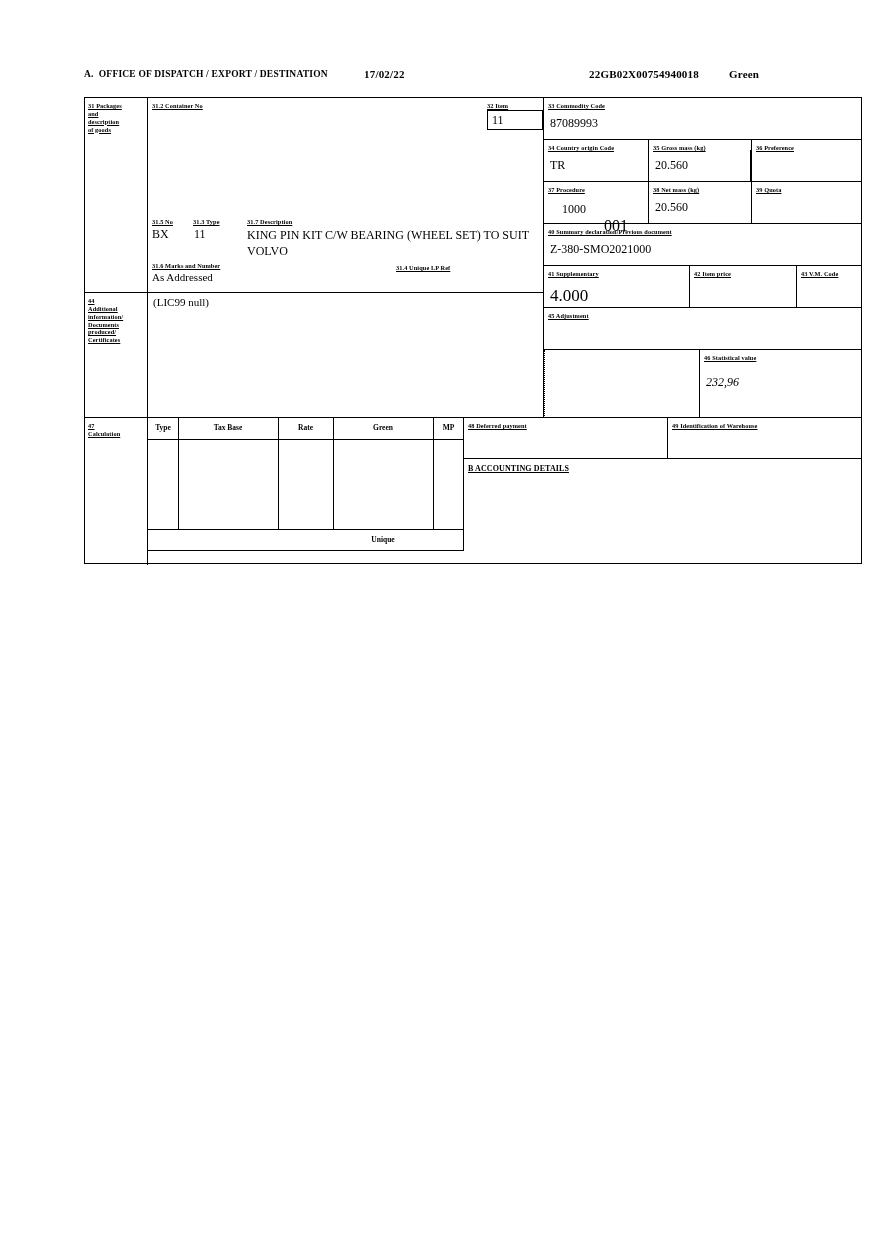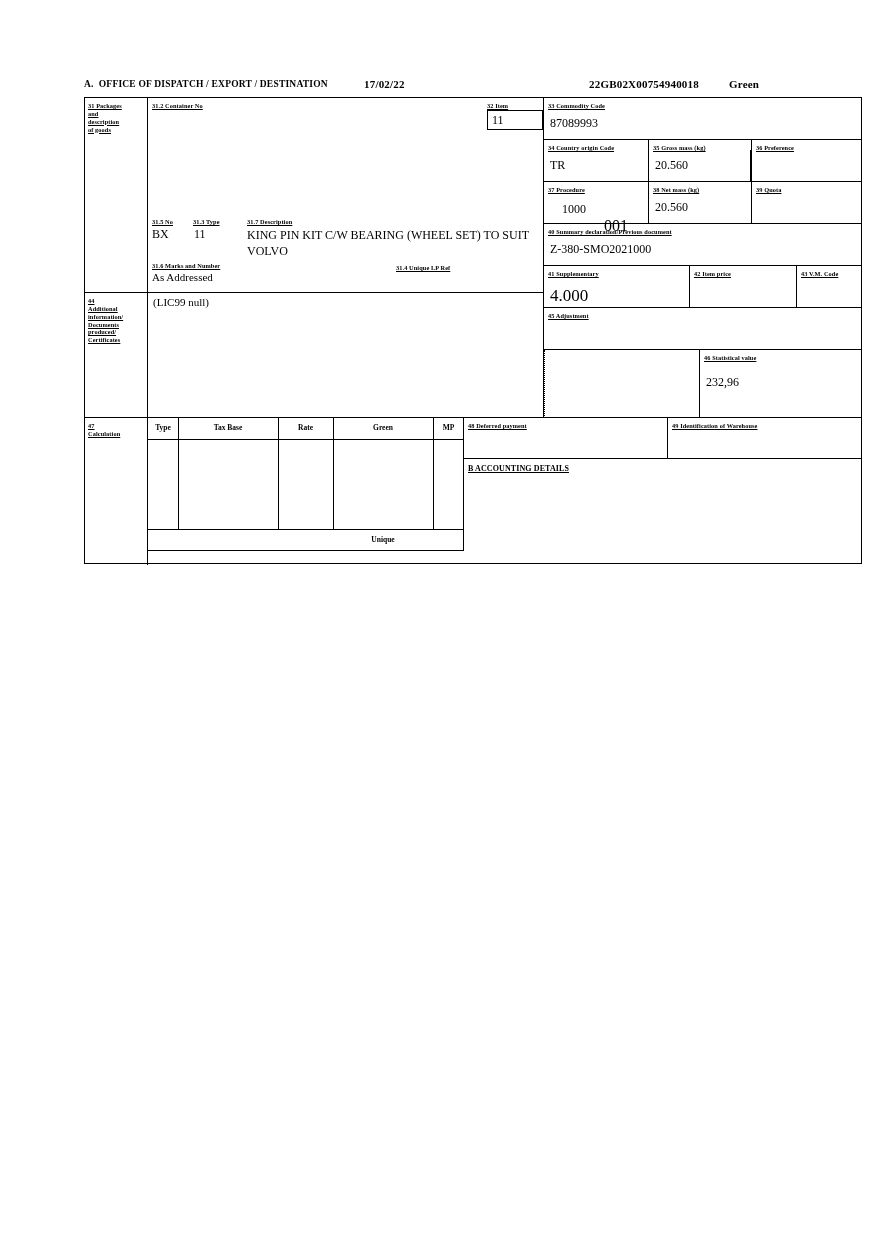--- a/index.html
+++ b/index.html
@@ -19,21 +19,21 @@
     left: 0; top: 0;
     width: 882px;
     height: 1250px;
     overflow: hidden;
   }
 
   
   .hdr {
     position: absolute;
     left: 84px;
-    top: 78px;
+    top: 68px;
     width: 778px;
     height: 16px;
     font-size: 9.5px;
     font-weight: bold;
     letter-spacing: 0.2px;
   }
   .hdr .a-label {
     position: absolute;
     left: 0; top: 1px;
     white-space: pre;
@@ -231,21 +231,21 @@
     <div class="box bb" style="left:459px; top:210px; width:317px; height:42px;">
       <div class="lbl" style="position:absolute; left:4px; top:4px;">45 Adjustment</div>
       <div class="val" style="position:absolute; left:6px; top:18px; font-size:12px;"></div>
     </div>
 
     <div class="box bb" style="left:459px; top:252px; width:317px; height:68px;">
       <div class="dotted-v" style="left:0px; top:0px; height:68px;"></div>
       <div style="position:absolute; left:155px; top:0px; width:1px; height:68px; background:#000;"></div>
       <div style="position:absolute; left:155px; top:0px; width:162px; height:68px;">
         <div class="lbl" style="position:absolute; left:5px; top:4px;">46 Statistical value</div>
-        <div class="val" style="position:absolute; left:7px; top:25px; font-size:12px;">232,96</div>
+        <div class="val" style="position:absolute; left:7px; top:25px; font-size:12px;font-style:italic;">232,96</div>
       </div>
     </div>
 
     <div class="box br" style="left:0px; top:320px; width:63px; height:147px;">
       <div class="lbl" style="position:absolute; left:3px; top:4px; width:58px;">47
 Calculation</div>
     </div>
 
     <div class="box" style="left:63px; top:320px; width:316px; height:133px; border:1px solid #000; border-left:none; border-top:none;">
 

